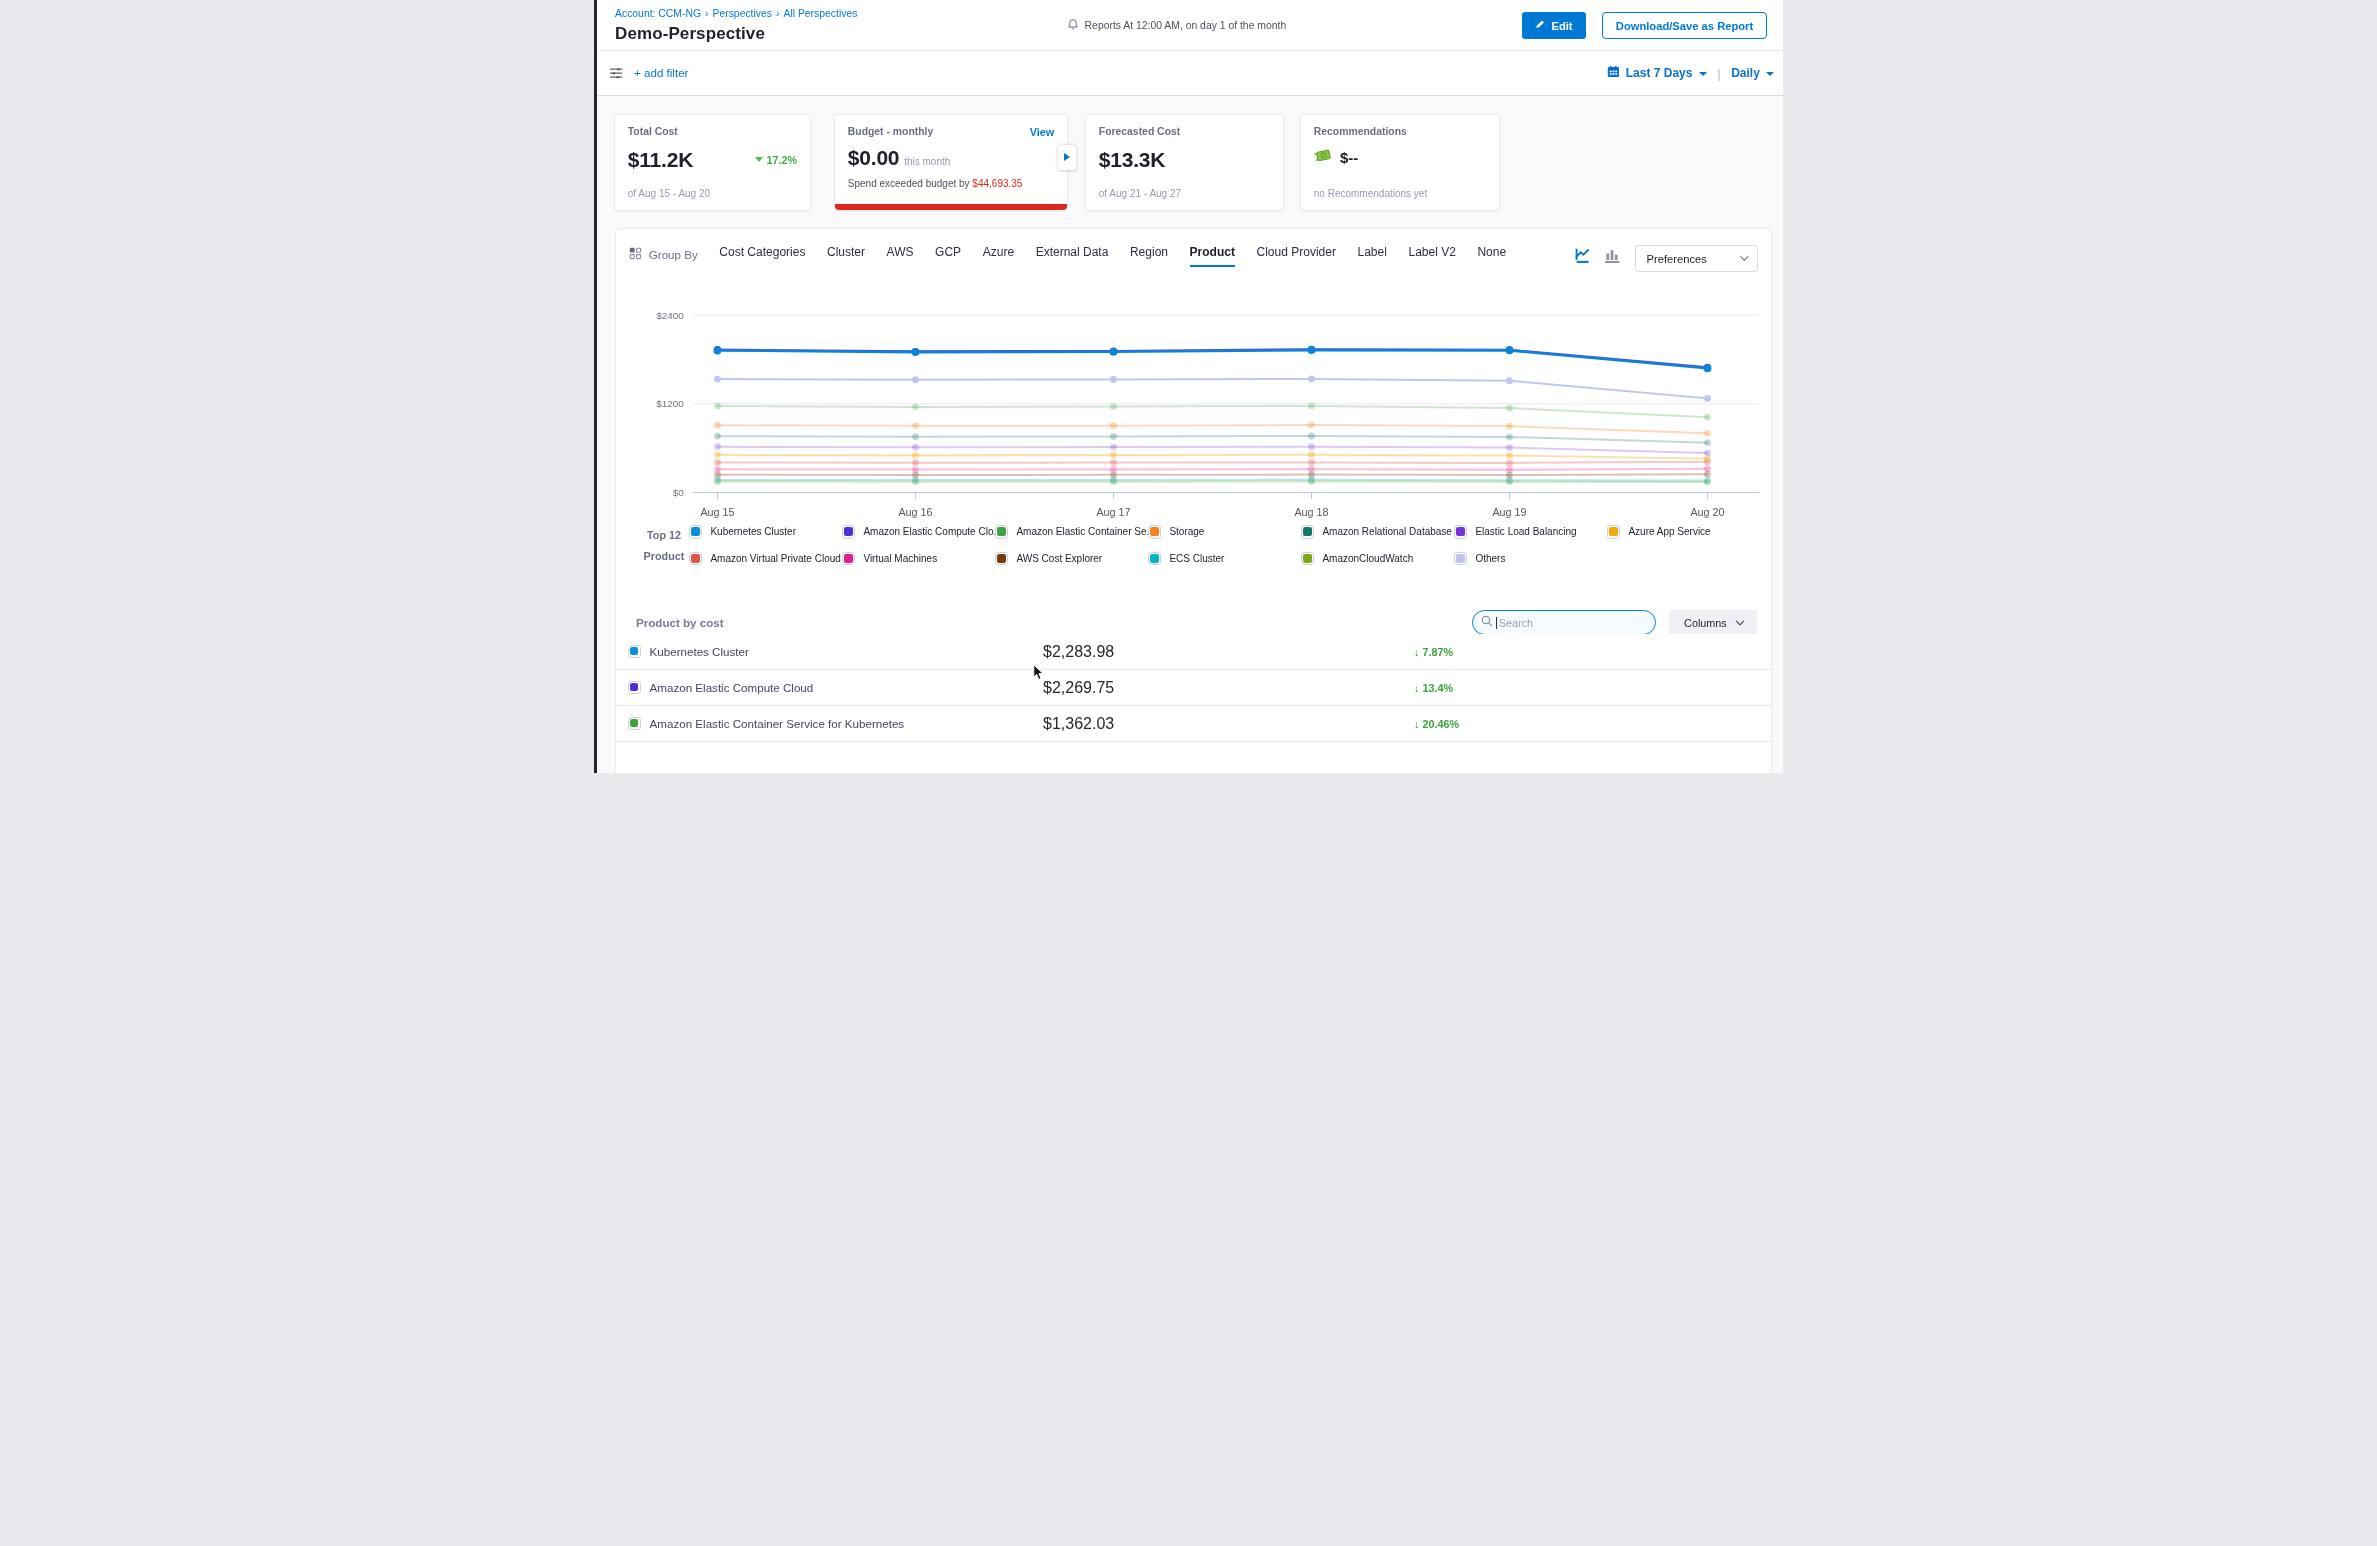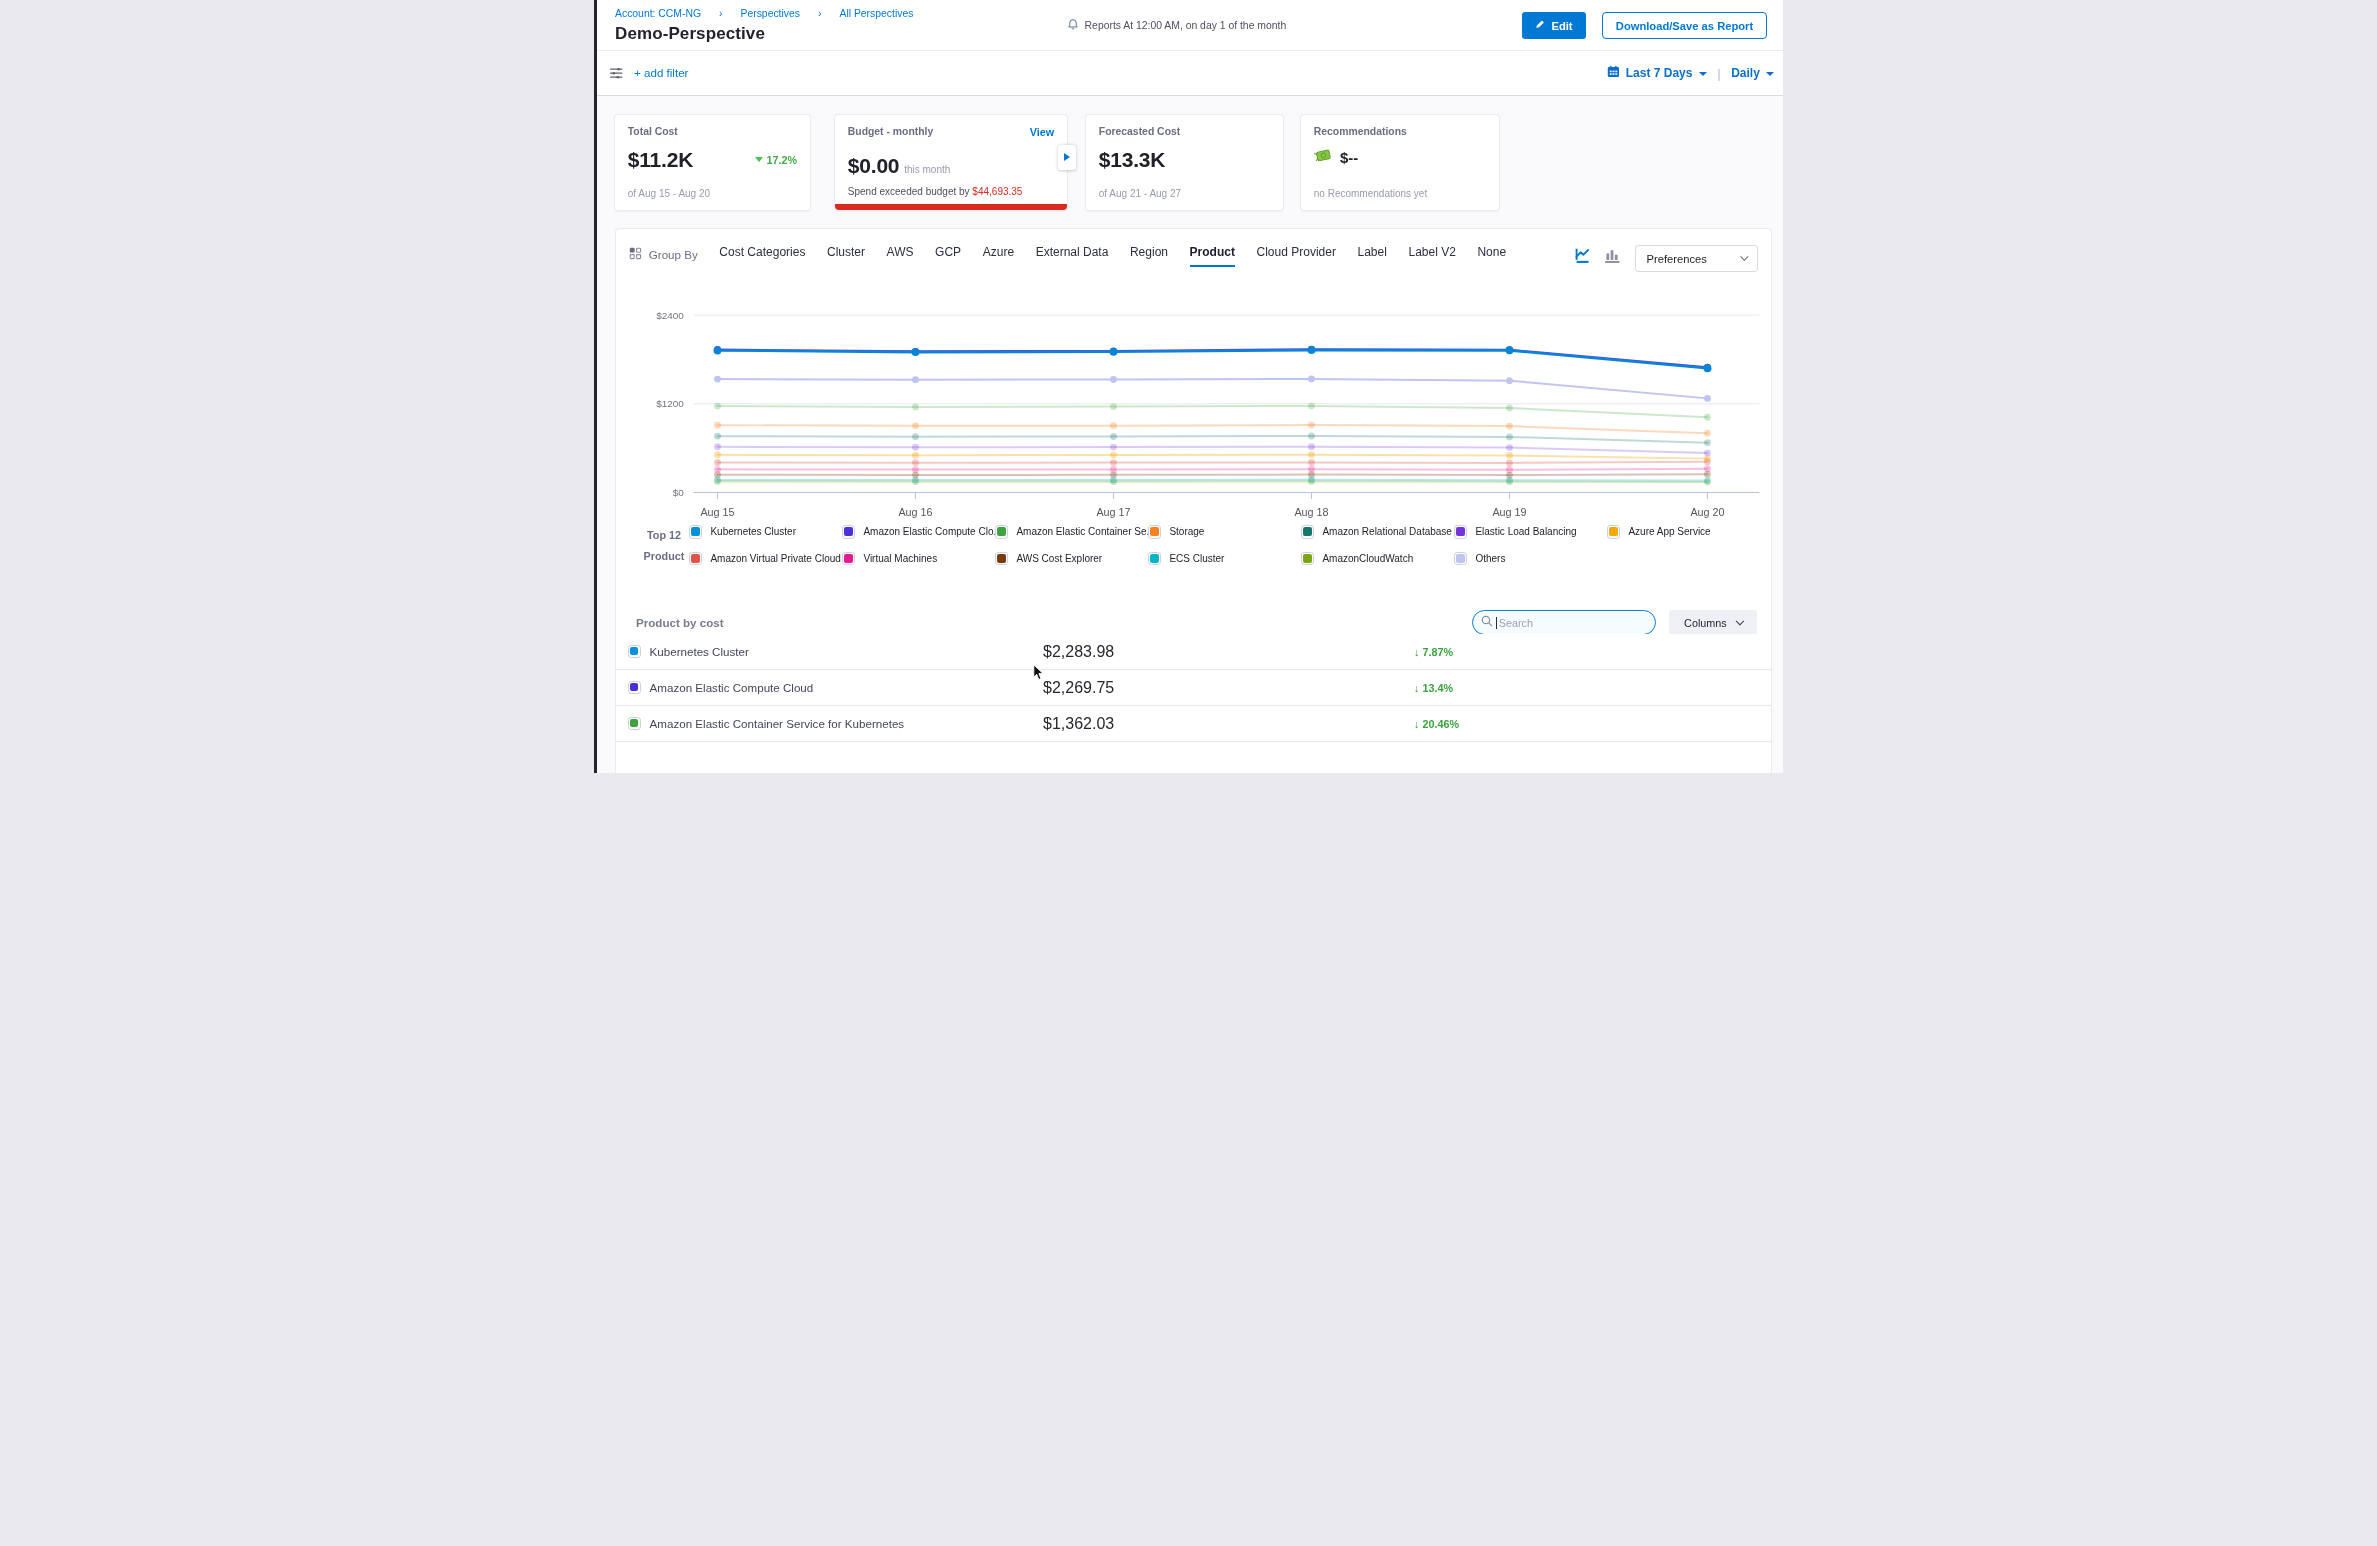--- a/index.html
+++ b/index.html
@@ -7,21 +7,21 @@
   .app {
     position:relative; width:1189px; height:773px; margin:0 auto;
     background:#fff; overflow:hidden;
     font-family:"Liberation Sans","DejaVu Sans",sans-serif;
     color:#24252e; -webkit-font-smoothing:antialiased;
   }
   .left-strip { position:absolute; left:0; top:0; width:3.2px; height:100%; background:#23242f; z-index:50; }
 
   
   .topbar { position:absolute; left:0; top:0; width:100%; height:51px; background:#fff; border-bottom:0.8px solid #e8e9f0; z-index:5; }
-  .breadcrumb { position:absolute; left:21px; top:8px; font-size:10.4px; color:#0278d5; display:flex; gap:18px; align-items:center; }
+  .breadcrumb { position:absolute; left:21px; top:8px; font-size:10.4px; color:#0278d5; display:flex; gap:4px; align-items:center; }
   .breadcrumb .crumb { cursor:pointer; }
   .breadcrumb .sep { color:#0278d5; font-size:10.4px; }
   .page-title { position:absolute; left:21px; top:24px; font-size:17px; font-weight:700; color:#22232d; letter-spacing:0.1px; }
   .reports-note { position:absolute; left:473px; top:0; height:51px; display:flex; align-items:center; gap:5.6px; font-size:10.4px; color:#4e505f; }
   .top-actions { position:absolute; right:16px; top:12px; display:flex; gap:16px; }
   .btn-edit { height:27px; width:64px; background:#0278d5; border-radius:3.2px; color:#fff; font-size:11.2px; font-weight:700; display:flex; align-items:center; justify-content:center; gap:5.6px; cursor:pointer; }
   .btn-download { height:27px; padding:0 12.8px; background:#fff; border:1.2px solid #0278d5; border-radius:4px; color:#0278d5; font-size:11.2px; font-weight:700; display:flex; align-items:center; cursor:pointer; }
 
   
   .filterbar { position:absolute; left:0; top:51px; width:100%; height:45px; background:#fff; border-bottom:0.8px solid #d9dbe7; z-index:4; }
@@ -38,21 +38,21 @@
   .card-title { font-size:10.4px; font-weight:700; color:#6b6d85; }
   .card-period { position:absolute; left:12.8px; bottom:10.4px; font-size:10px; color:#989ab0; }
   .big-value { font-size:21px; font-weight:800; color:#202129; letter-spacing:-0.2px; }
   #card-total { left:20px; width:197px; }
   .value-row { display:flex; align-items:center; justify-content:space-between; margin-top:11.2px; }
   .delta { display:flex; align-items:center; gap:4px; font-size:10.8px; font-weight:700; color:#42ab45; }
   .tri-down { width:0; height:0; border-left:4px solid transparent; border-right:4px solid transparent; border-top:5.6px solid #4cc250; }
   #card-budget { left:240px; width:234px; }
   .budget-head { display:flex; justify-content:space-between; align-items:center; }
   .view-link { font-size:10.8px; font-weight:700; color:#0278d5; cursor:pointer; }
-  .budget-value-row { display:flex; align-items:baseline; gap:4.8px; margin-top:16px; }
+  .budget-value-row { display:flex; align-items:baseline; gap:4.8px; margin-top:8px; }
   .value-note { font-size:10px; color:#989ab0; }
   .exceeded { margin-top:8px; font-size:10px; color:#4e505f; }
   .exceeded b { color:#d9291c; font-weight:400; }
   .budget-bar { position:absolute; left:0; right:0; bottom:0; height:5.6px; background:#da291d; border-radius:0 0 4px 4px; }
   .budget-chip { position:absolute; right:-8.8px; top:30px; width:17.6px; height:25px; background:#fff; border-radius:3.2px; box-shadow:0 0.8px 3.2px rgba(40,41,61,.25); display:flex; align-items:center; justify-content:center; cursor:pointer; }
   .chip-tri { width:0; height:0; border-top:4.8px solid transparent; border-bottom:4.8px solid transparent; border-left:6.4px solid #0278d5; }
   #card-forecast { left:491px; width:199px; }
   #card-reco { left:706px; width:200px; }
   .reco-row { display:flex; align-items:center; gap:7.2px; margin-top:10.4px; }
   .reco-value { font-size:15px; font-weight:800; color:#202129; }

